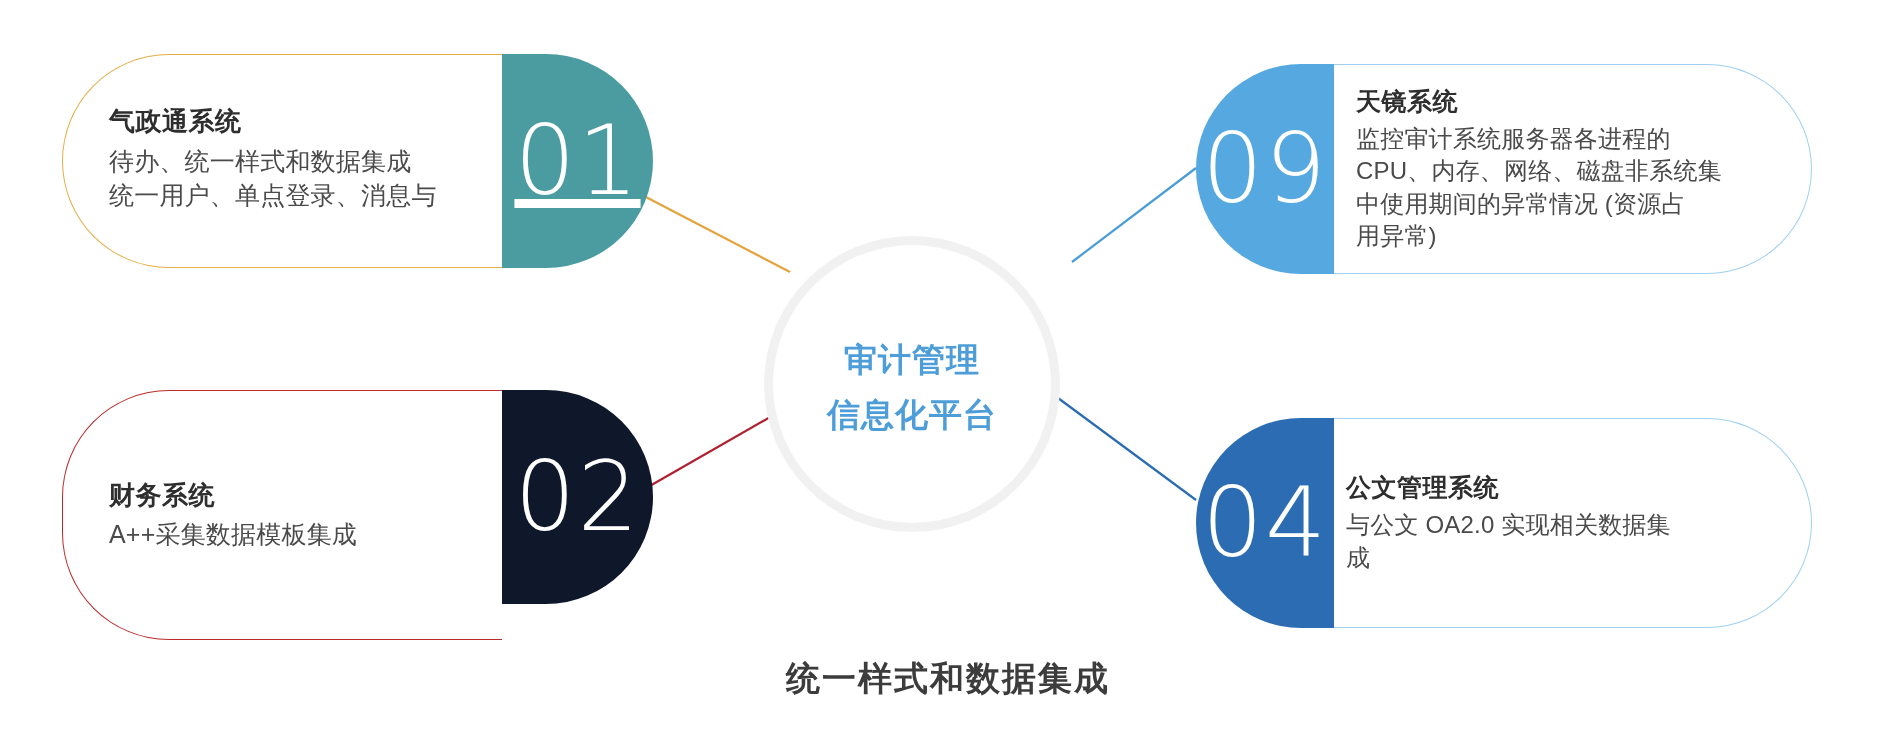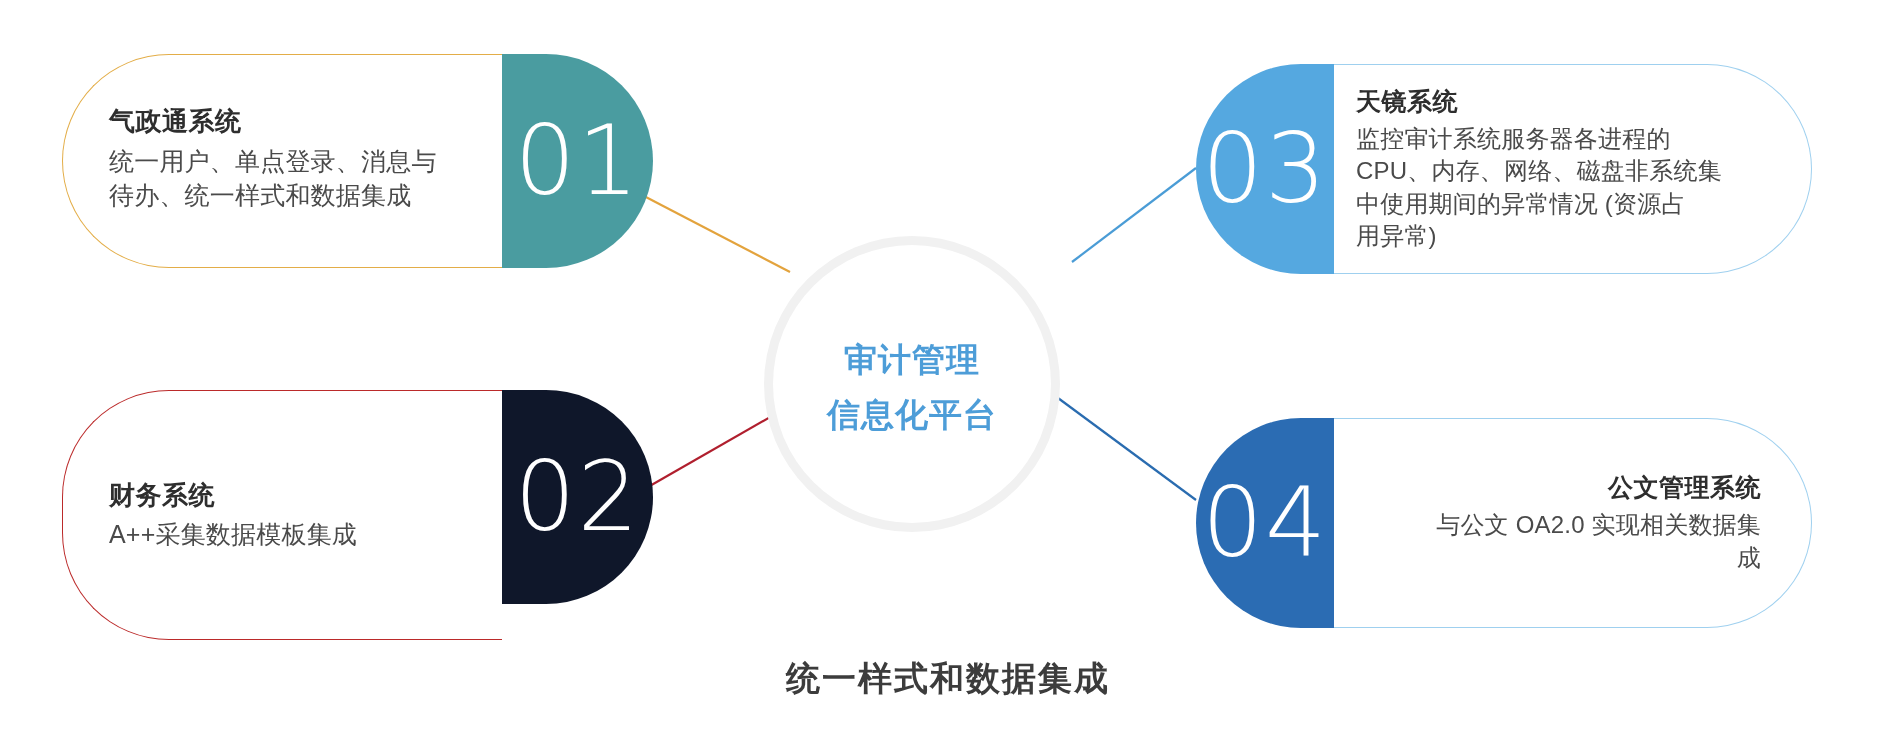--- a/index.html
+++ b/index.html
@@ -107,20 +107,21 @@
     top: 54px;
     width: 591px;
     height: 214px;
     flex-direction: row-reverse;
   }
   #card-01 .badge {
     width: 151px;
     height: 214px;
     background: #4a9ca0;
     border-radius: 0 107px 107px 0;
+    text-decoration: underline;
   }
   #card-01 .body {
     height: 214px;
     border: 1.6px solid #e3ad47;
     border-right: none;
     border-radius: 107px 0 0 107px;
     padding: 0 14px 4px 46px;
     justify-content: center;
   }
 
@@ -178,22 +179,21 @@
     width: 138px;
     height: 210px;
     background: #2b6cb3;
     border-radius: 105px 0 0 105px;
   }
   #card-04 .body {
     height: 210px;
     border: 1.6px solid #9fd0ef;
     border-left: none;
     border-radius: 0 105px 105px 0;
-    padding: 0 50px 0 37px;
-    align-items: flex-end;
+    padding: 0 50px 0 12px;
   }
 
   
   #card-03 .card-desc, #card-04 .card-desc {
     font-size: 24px;
     line-height: 1.34;
   }
   #card-03 .card-title, #card-04 .card-title {
     font-size: 25px;
   }
@@ -225,35 +225,35 @@
 
   <div id="hub">
     <div class="hub-line">审计管理</div>
     <div class="hub-line">信息化平台</div>
   </div>
 
   <div class="card" id="card-01">
     <div class="badge">01</div>
     <div class="body">
       <div class="card-title">气政通系统</div>
+      <div class="card-desc">待办、统一样式和数据集成</div>
       <div class="card-desc">统一用户、单点登录、消息与</div>
-      <div class="card-desc">待办、统一样式和数据集成</div>
     </div>
   </div>
 
   <div class="card" id="card-02">
     <div class="badge">02</div>
     <div class="body">
       <div class="card-title">财务系统</div>
       <div class="card-desc">A++采集数据模板集成</div>
     </div>
   </div>
 
   <div class="card" id="card-03">
-    <div class="badge">03</div>
+    <div class="badge">09</div>
     <div class="body">
       <div class="card-title">天镜系统</div>
       <div class="card-desc">监控审计系统服务器各进程的</div>
       <div class="card-desc">CPU、内存、网络、磁盘非系统集</div>
       <div class="card-desc">中使用期间的异常情况 (资源占</div>
       <div class="card-desc">用异常)</div>
     </div>
   </div>
 
   <div class="card" id="card-04">

